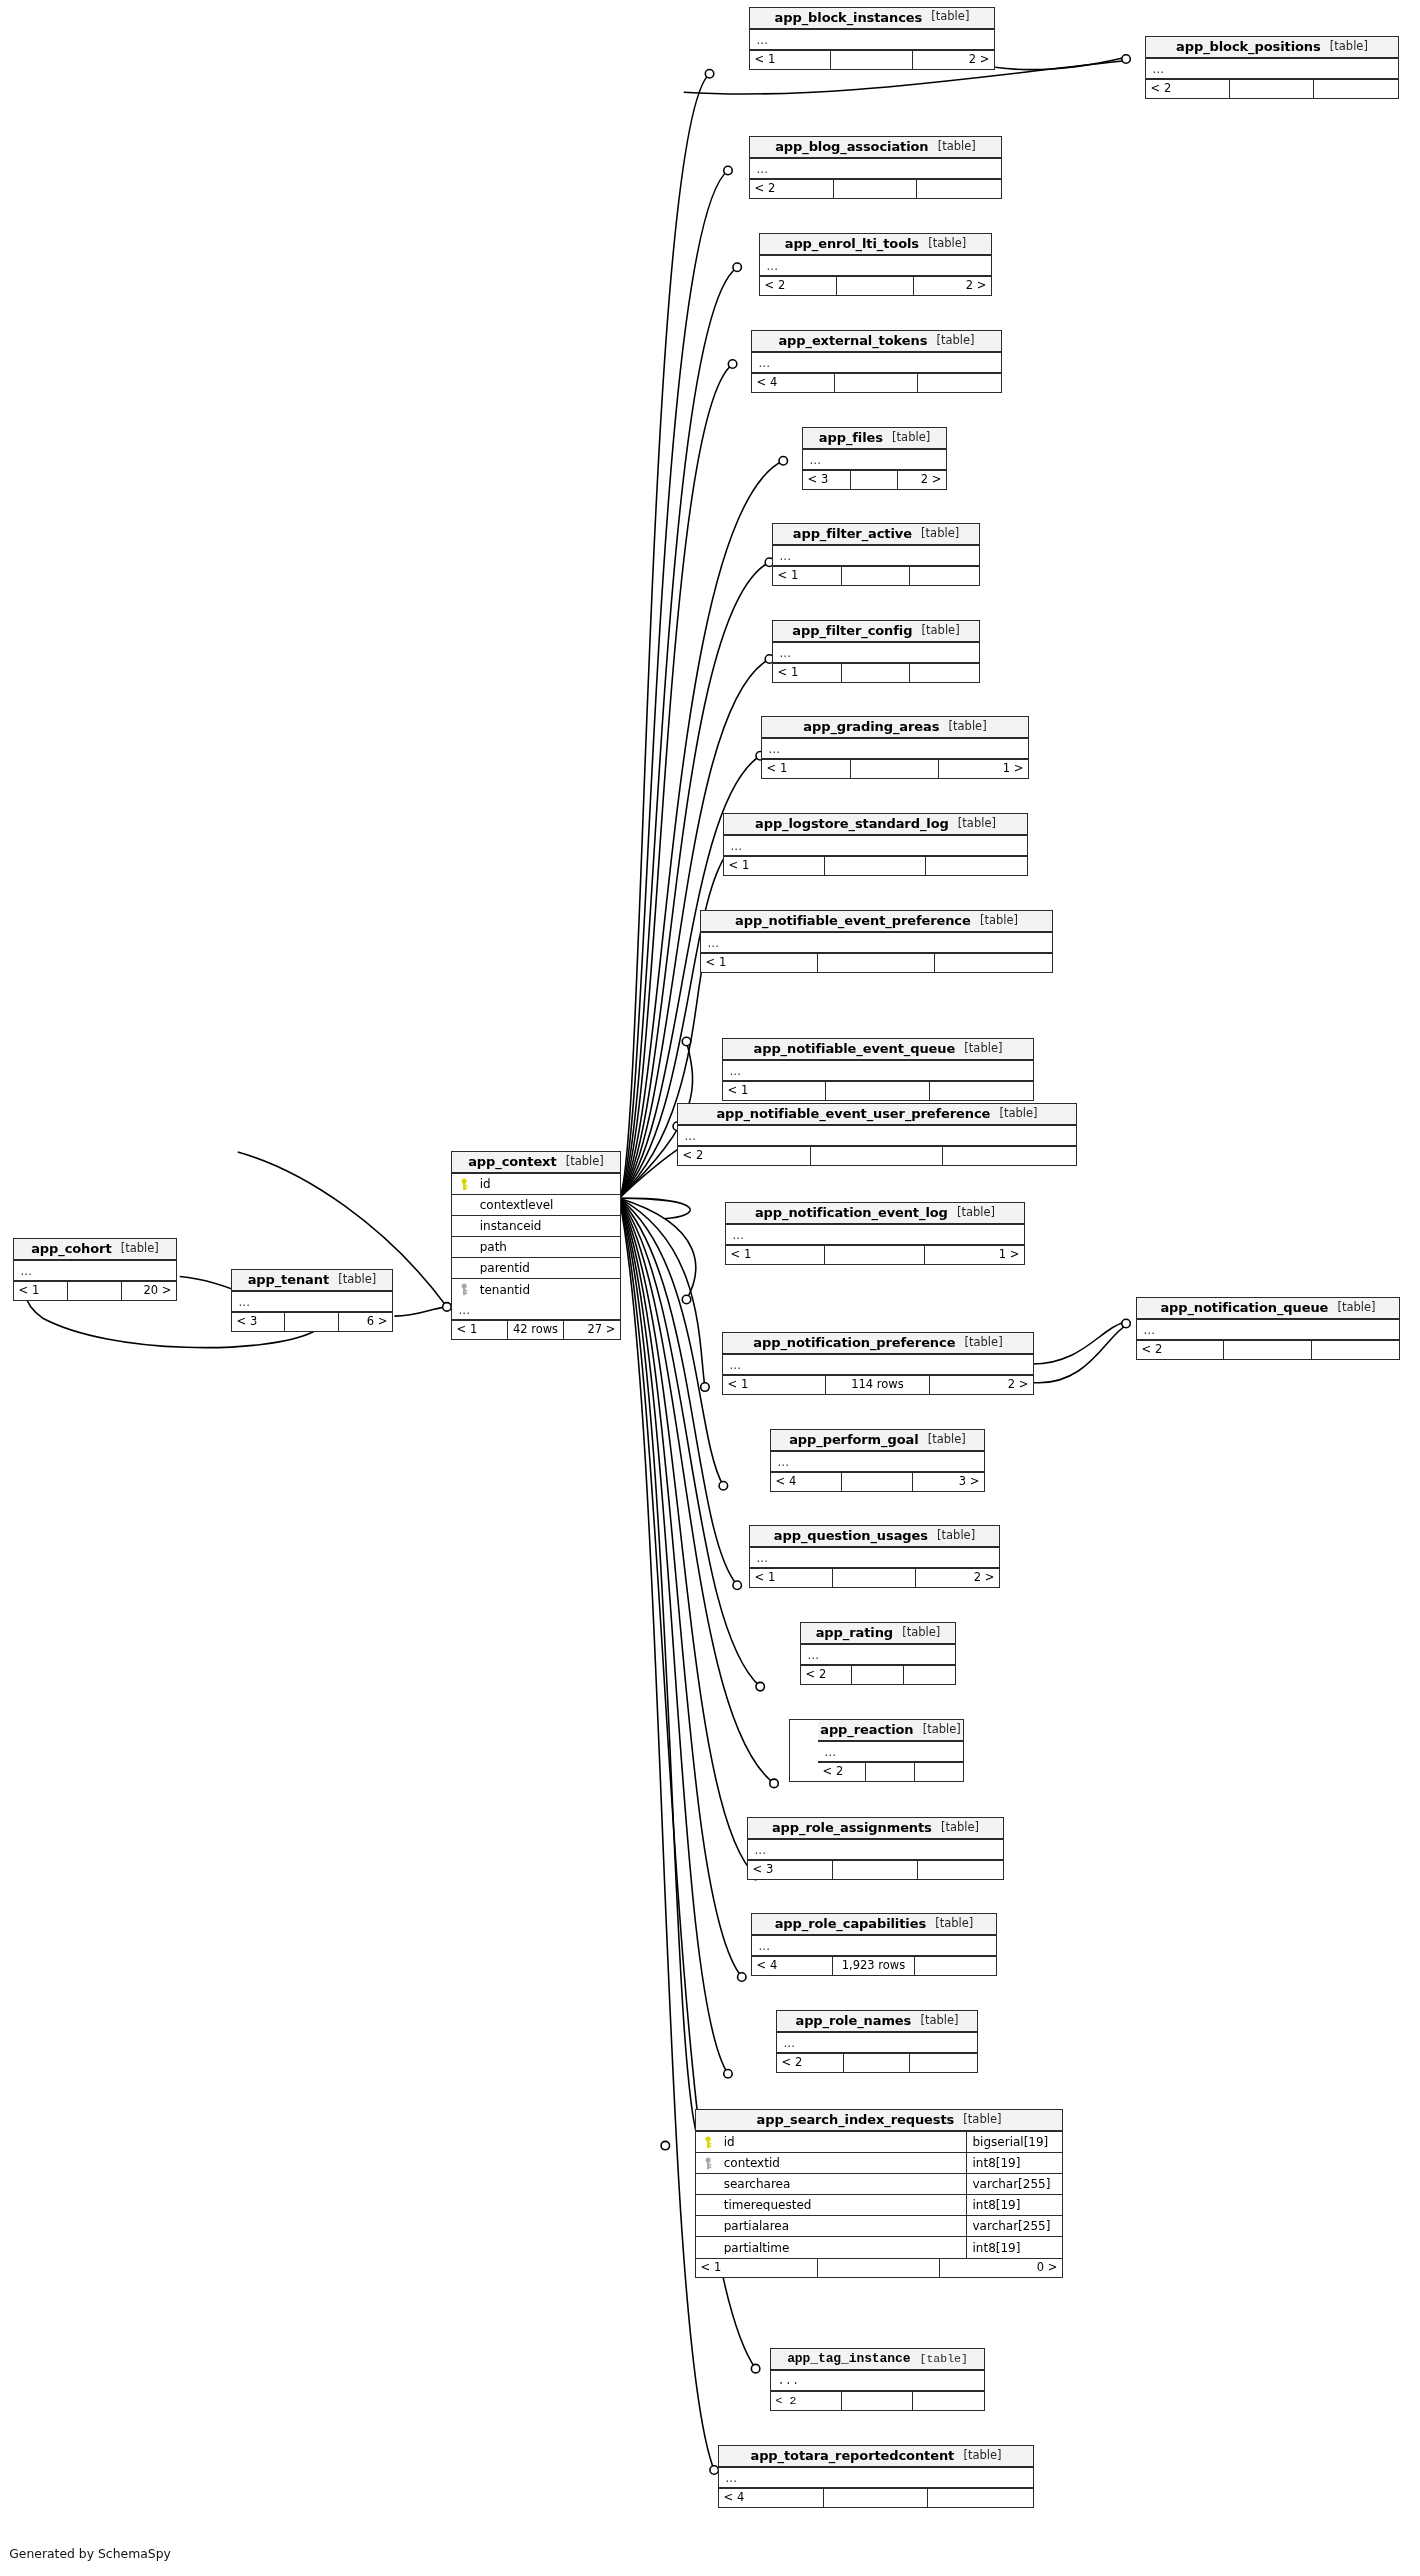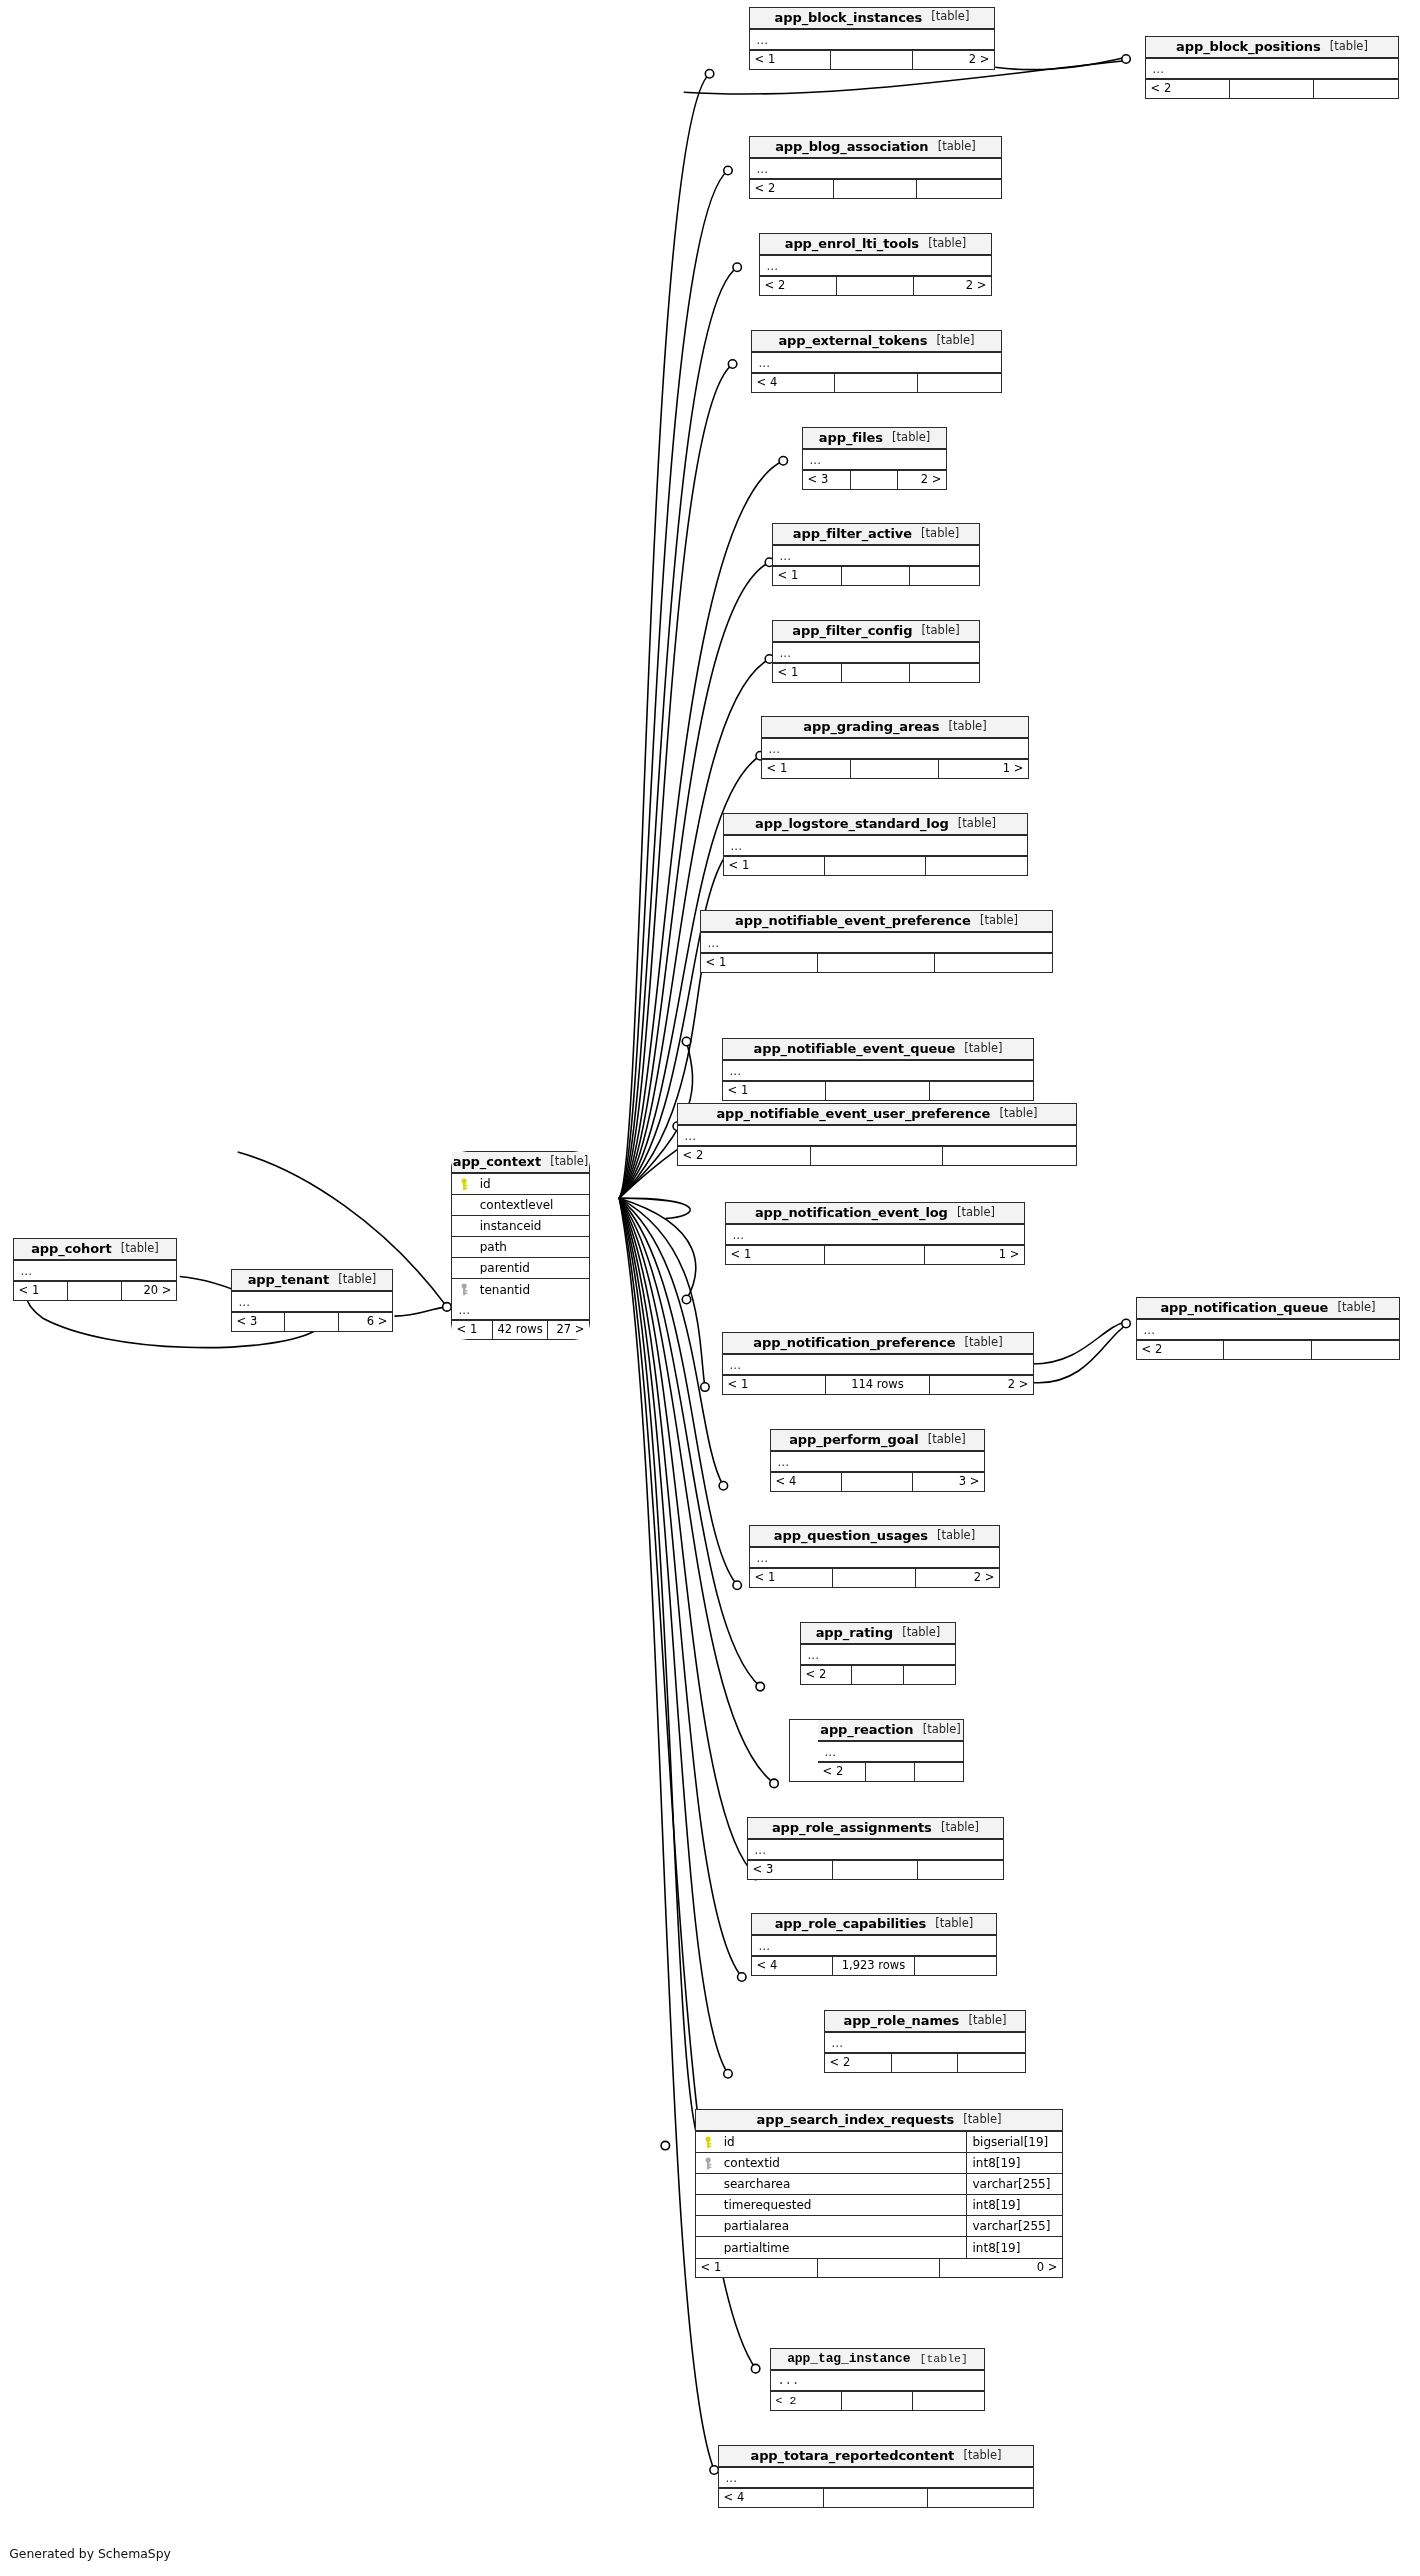--- a/index.html
+++ b/index.html
@@ -376,21 +376,21 @@
           <span class="nm">app_notifiable_event_user_preference</span>
           <span class="tg">[table]</span>
         </div>
         <div class="ellipsis">...</div>
         <div class="ftr">
           <span class="c l">&lt; 2</span>
           <span class="c m"></span>
           <span class="c r"></span>
         </div>
       </div>
-      <div class="tbl" style="left: 451px; top: 1151px; width: 139px; border-radius: 16px;">
+      <div class="tbl" style="left: 451px; top: 1151px; width: 170px;">
         <div class="hdr">
           <span class="nm">app_context</span>
           <span class="tg">[table]</span>
         </div>
         <div class="rows">
           <div class="row">
             <span class="kcell">
               <svg class="keyicon" width="8.3" height="13" viewBox="0 0 9 14">
                 <circle cx="4.5" cy="3.2" r="2.8" fill="#d6d600"></circle>
                 <rect x="3.3" y="4.6" width="2.4" height="8.6" fill="#d6d600"></rect>
@@ -560,21 +560,21 @@
           <span class="nm">app_role_capabilities</span>
           <span class="tg">[table]</span>
         </div>
         <div class="ellipsis">...</div>
         <div class="ftr">
           <span class="c l">&lt; 4</span>
           <span class="c m">1,923 rows</span>
           <span class="c r"></span>
         </div>
       </div>
-      <div class="tbl" style="left: 776px; top: 2010px; width: 202px; margin-left: 48px;">
+      <div class="tbl" style="left: 776px; top: 2010px; width: 202px;">
         <div class="hdr">
           <span class="nm">app_role_names</span>
           <span class="tg">[table]</span>
         </div>
         <div class="ellipsis">...</div>
         <div class="ftr">
           <span class="c l">&lt; 2</span>
           <span class="c m"></span>
           <span class="c r"></span>
         </div>

